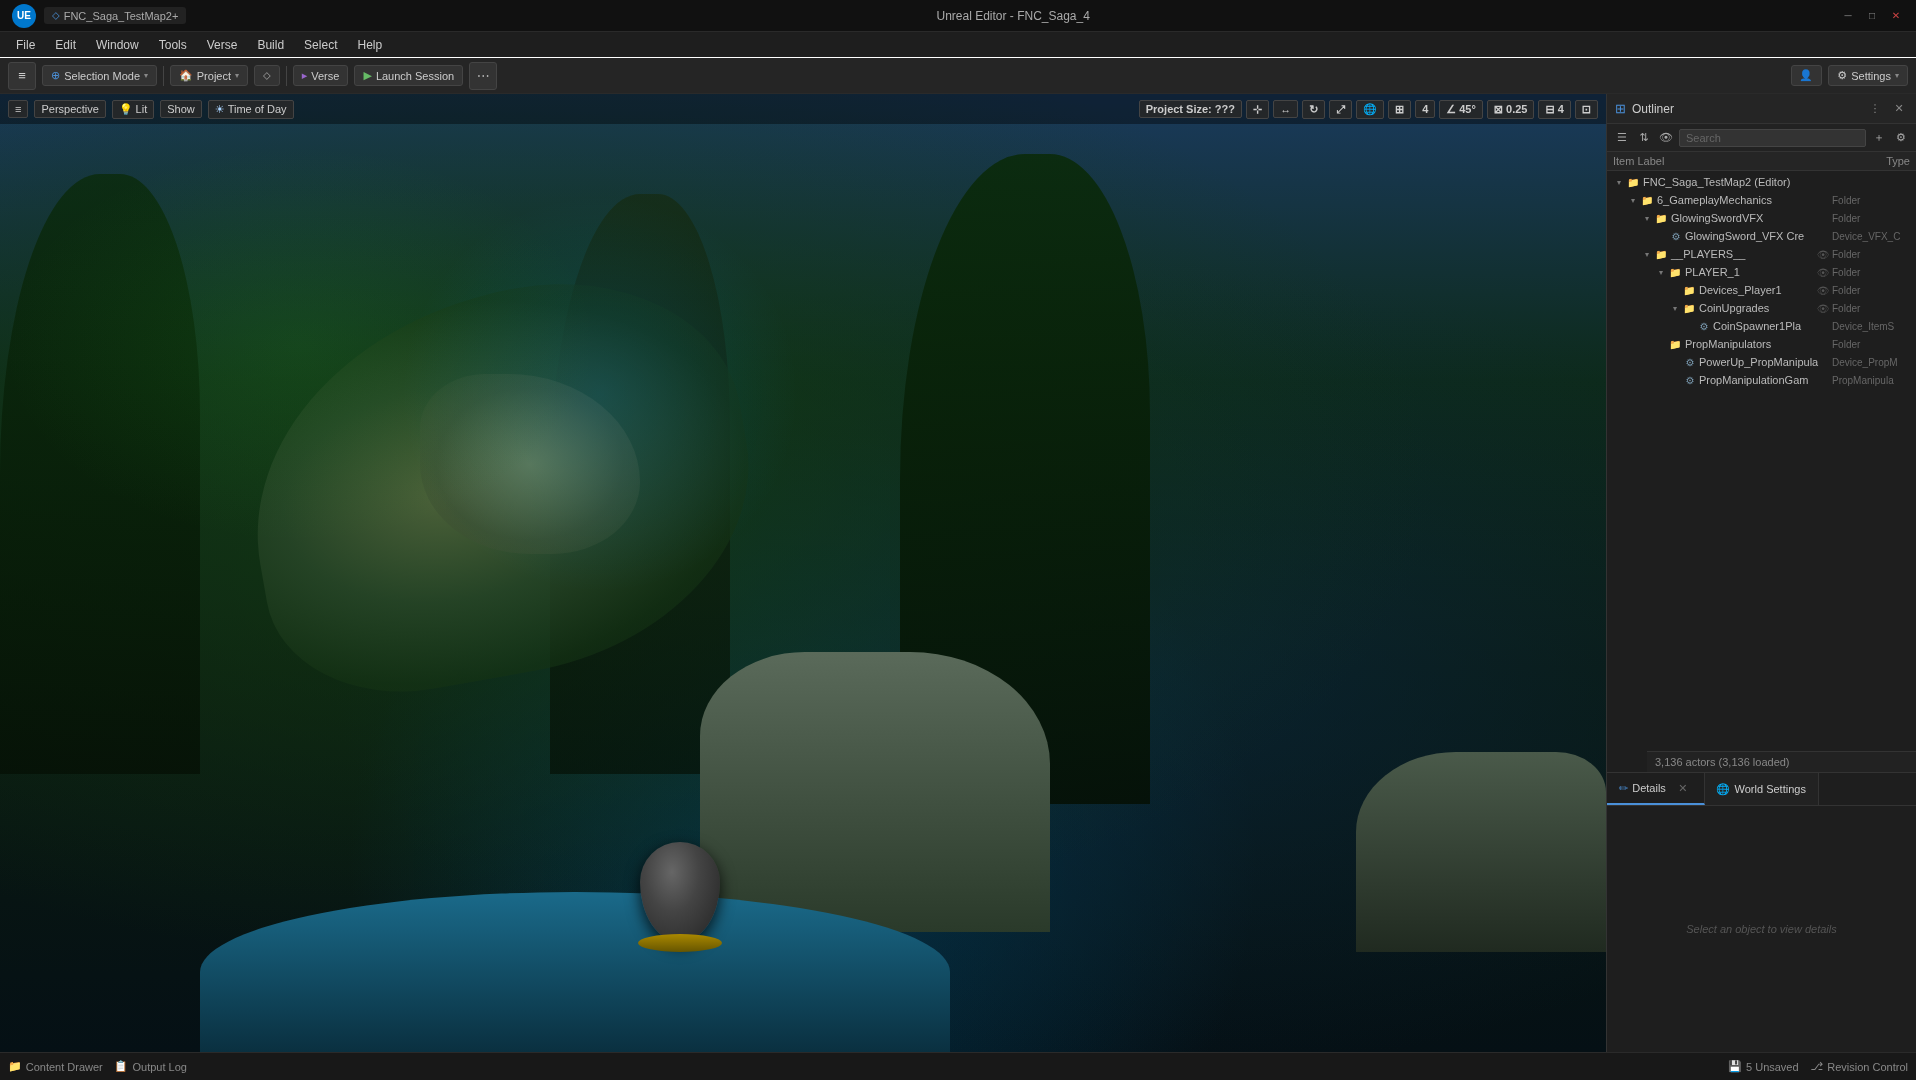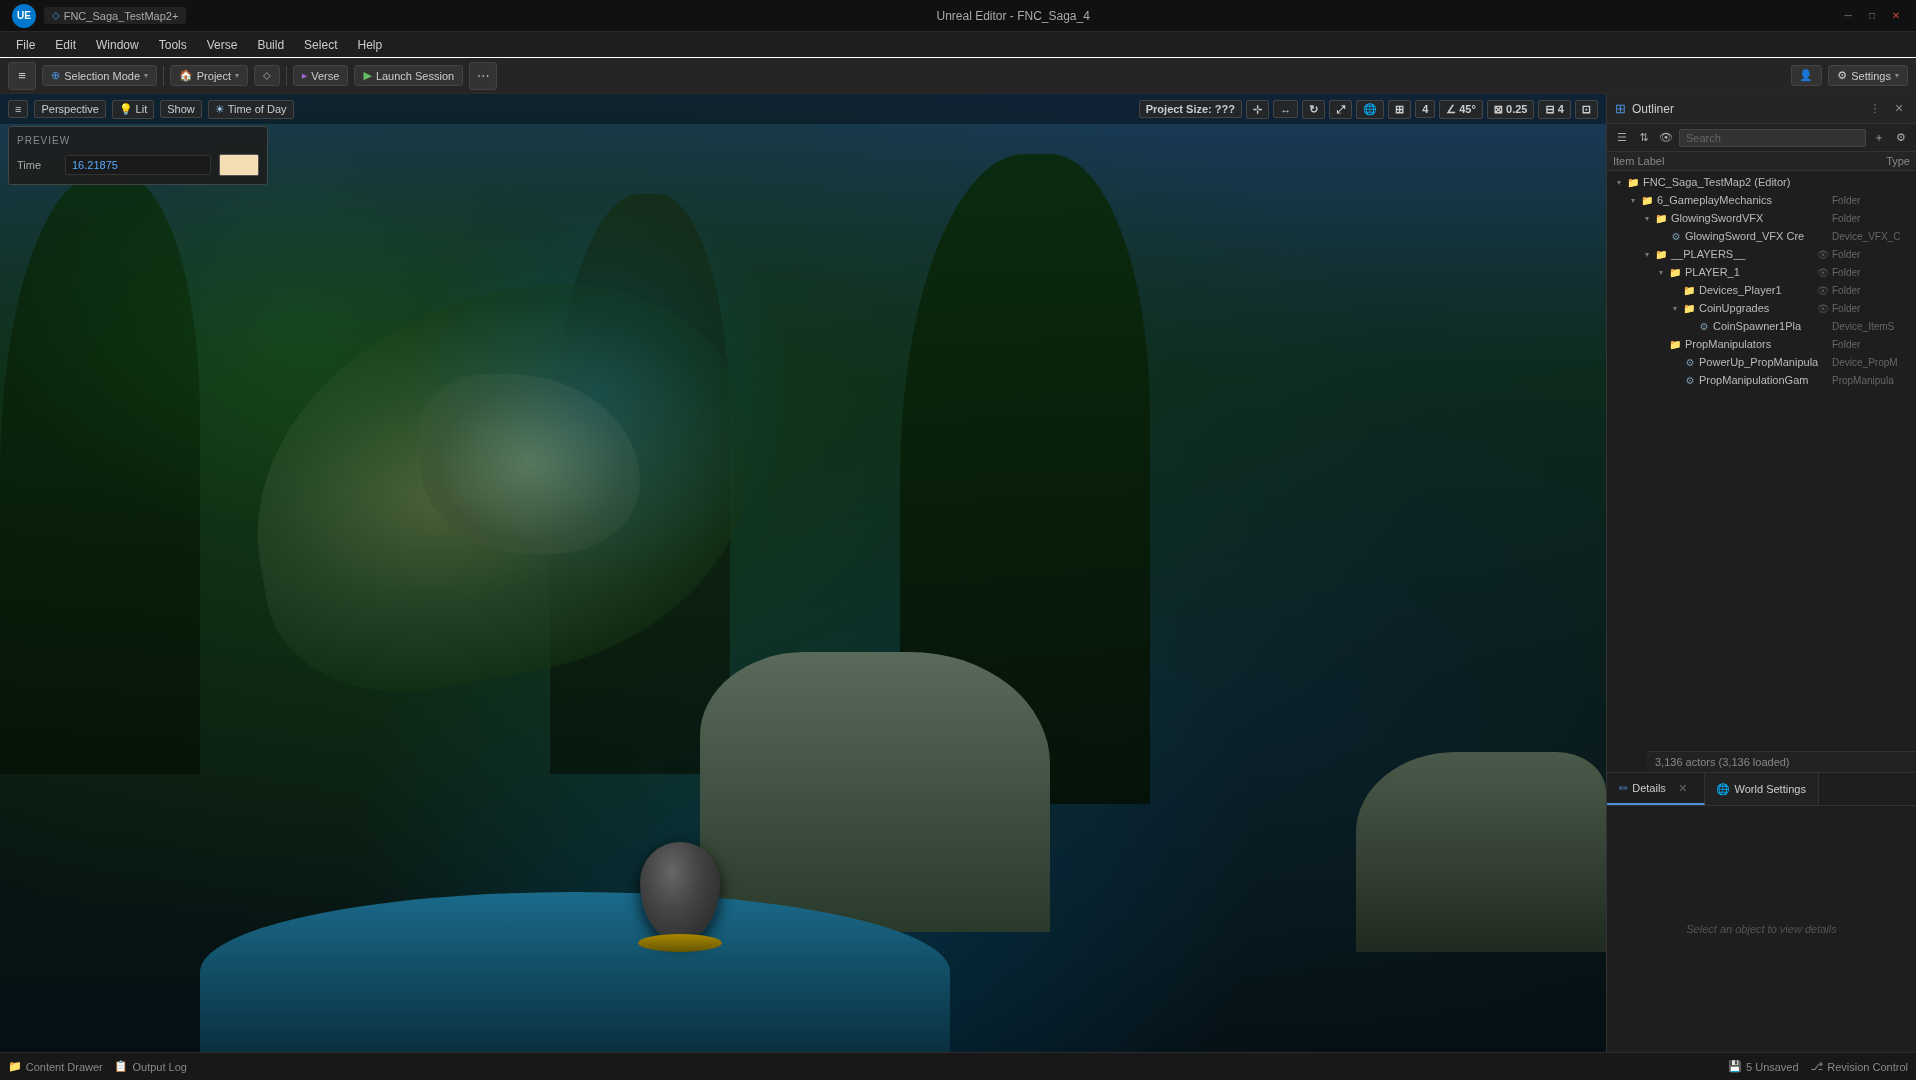--- a/index.html
+++ b/index.html
@@ -629,28 +629,20 @@
         <div class="vp-control-btn">
           <span>⊟</span>
           <span>4</span>
         </div>
         <div class="vp-control-btn">
           <span>⊡</span>
         </div>
       </div>
     </div>
 
-    <div id="preview-panel">
-      <div class="preview-title">PREVIEW</div>
-      <div class="preview-row">
-        <div class="preview-label">Time</div>
-        <div class="preview-value">16.21875</div>
-        <div class="preview-color-swatch"></div>
-      </div>
-    </div>
   </div>
 
   <div id="right-panel">
 
     <div id="outliner">
       <div class="panel-header">
         <span style="color:#4a90d9; font-size:13px;">⊞</span>
         <span class="panel-title">Outliner</span>
         <div class="panel-btn">⋮</div>
         <div class="panel-btn">✕</div>

